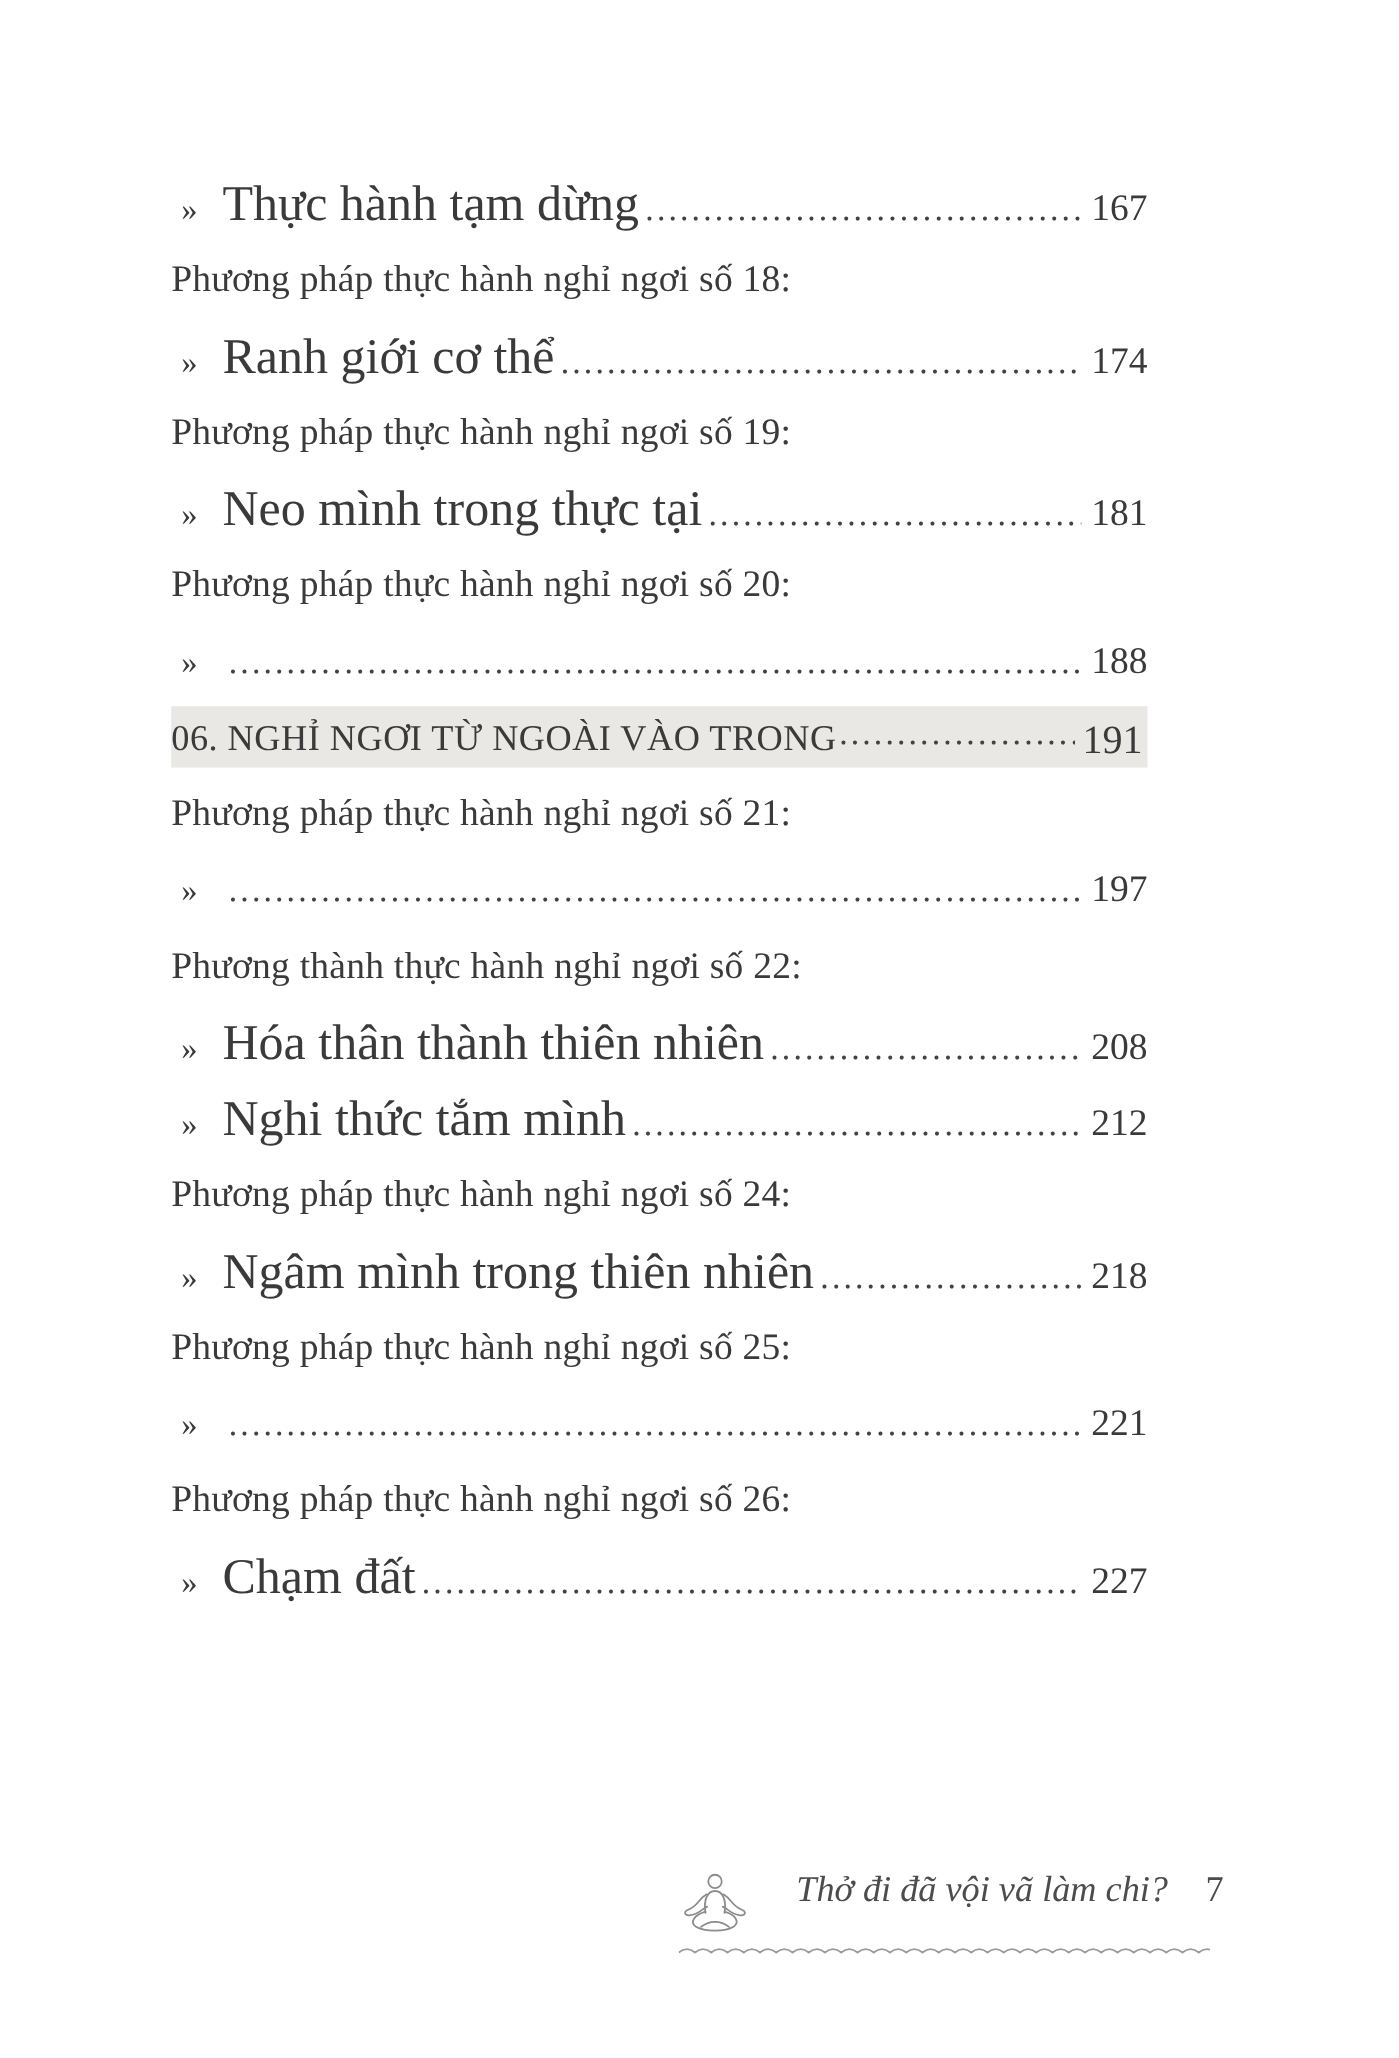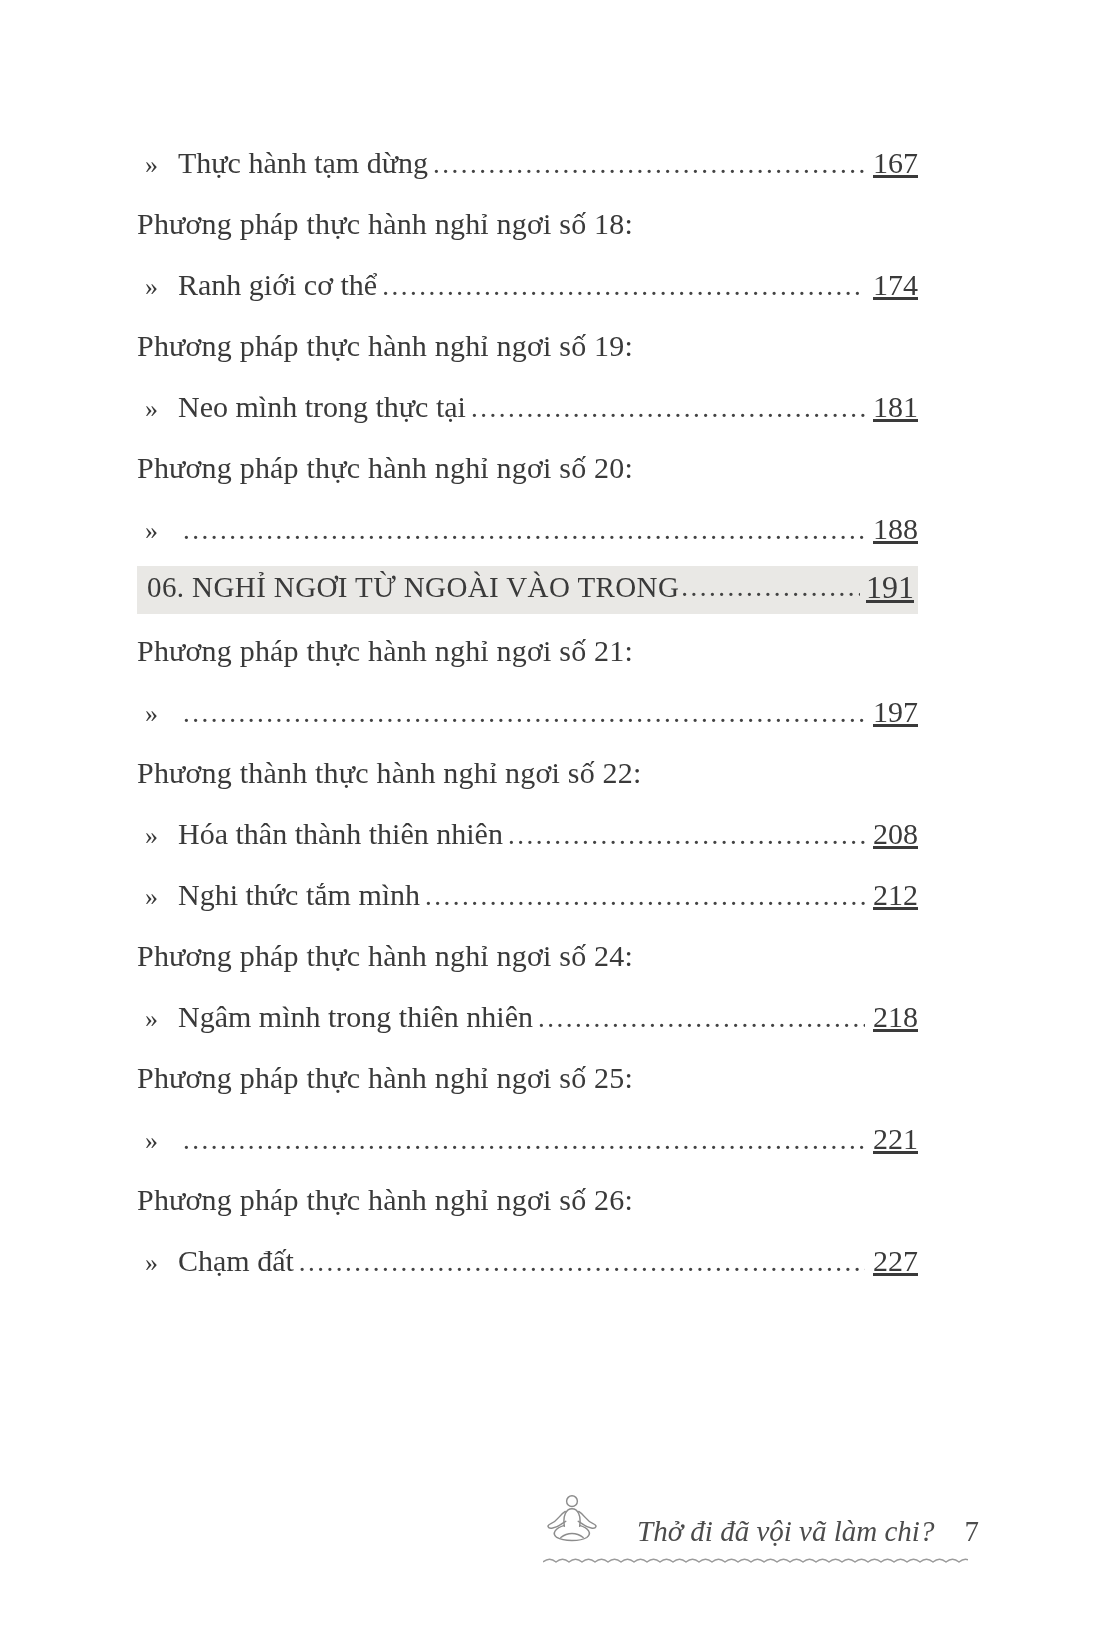--- a/index.html
+++ b/index.html
@@ -27,78 +27,76 @@
 
   
   .row-entry .bullet {
     width: 41px;
     padding-left: 8px;
     box-sizing: border-box;
     font-size: 26px;
     flex: 0 0 auto;
   }
   .row-entry .label {
-    font-size: 30px;
+    font-size: 40px;
     flex: 0 0 auto;
     white-space: nowrap;
   }
   .leader {
     flex: 1 1 auto;
     overflow: hidden;
     white-space: nowrap;
     margin: 0 8px 0 5px;
     min-width: 20px;
   }
   .leader::after {
     content: "...................................................................................................................................................................";
     font-size: 27px;
     letter-spacing: 2.5px;
     color: #424242;
   }
   .pagenum {
     flex: 0 0 auto;
     font-size: 30px;
     white-space: nowrap;
-    text-decoration: underline;
   }
 
   .row-heading .label {
     font-weight: 400;
     font-size: 30px;
     letter-spacing: 0.2px;
     white-space: nowrap;
   }
 
   .row-chapter { align-items: center; }
   .chapter-box {
     width: 100%;
     display: flex;
-    align-items: flex-start;
+    align-items: flex-end;
     line-height: 42px;
     background: #e9e8e5;
-    padding: 0 4px 2px 10px;
+    padding: 0 4px 2px 0;
     box-sizing: border-box;
   }
   .chapter-box .label {
     font-size: 29px;
     letter-spacing: 0.4px;
     white-space: nowrap;
     flex: 0 0 auto;
   }
   .chapter-box .leader { margin: 0 6px 0 2px; }
   .chapter-box .pagenum { font-size: 32px; }
 
   .footer {
     position: absolute;
     left: 543px; top: 1498px;
     width: 425px;
   }
   .footer-row {
     display: flex;
-    align-items: flex-end;
     height: 52px;
   }
   .meditation { flex: 0 0 auto; margin-right: 36px; }
   .tagline {
     font-style: italic;
     font-size: 29px;
     color: #4c4c4c;
     white-space: nowrap;
     line-height: 1;
     padding-bottom: 4px;

